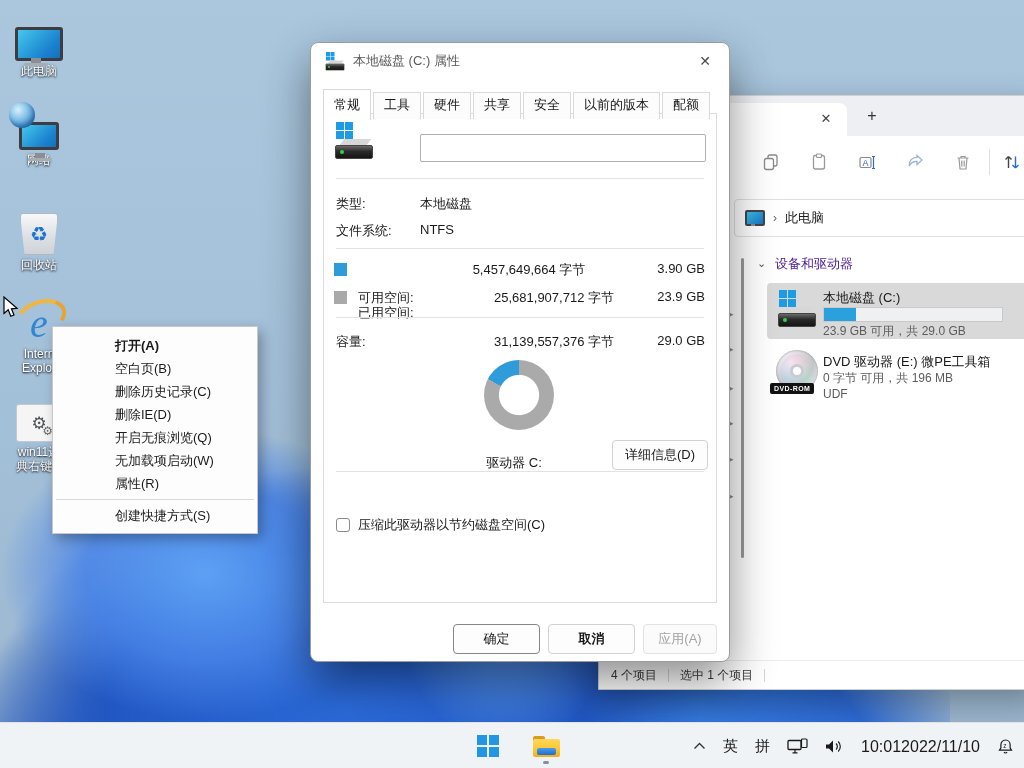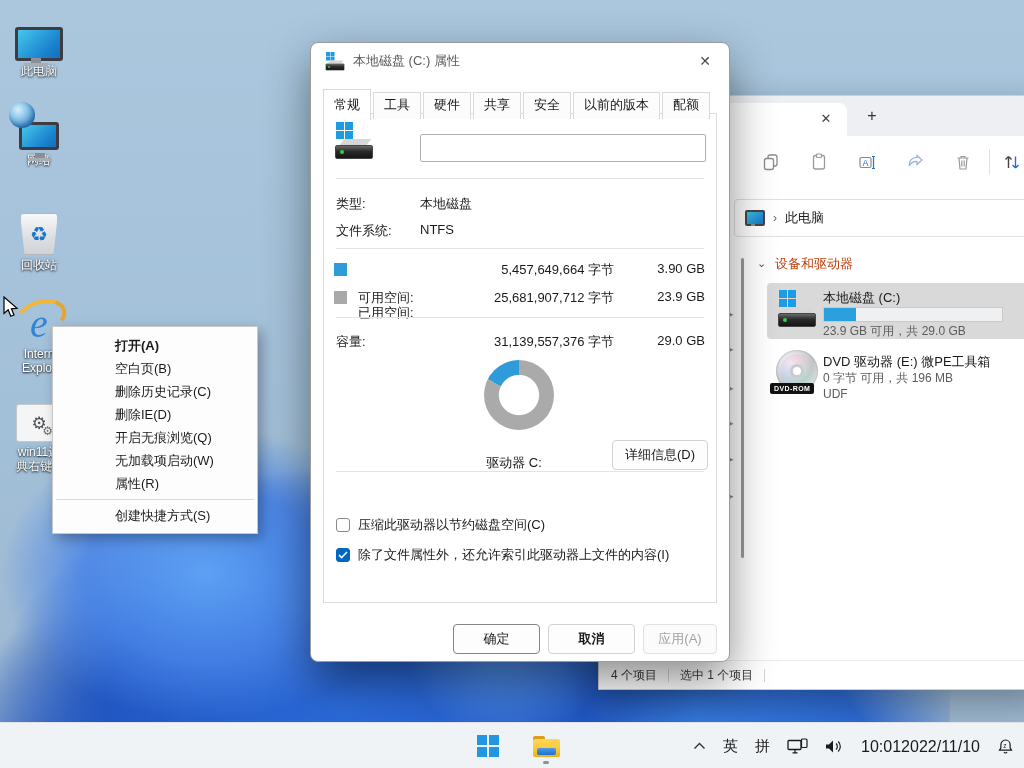--- a/index.html
+++ b/index.html
@@ -85,21 +85,21 @@
   .tsep{position:absolute;top:13px;width:1px;height:26px;background:#e0e0e0;}
   .addr{position:absolute;left:135px;top:103px;height:36px;right:10px;border:1px solid #e0e0e0;border-radius:4px;
         background:#fff;display:flex;align-items:center;padding-left:10px;gap:8px;font-size:13px;color:#1a1a1a;}
   .crumb-chev{color:#666;font-size:12px;}
   .minimon{width:16px;height:12px;border:2px solid #454549;border-radius:2px;
            background:linear-gradient(135deg,#3fc3ea,#1573c4);position:relative;}
   .minimon:after{content:"";position:absolute;left:4px;top:12px;width:4px;height:2px;background:#8a8f96;}
   .navchev{position:absolute;font-size:9px;color:#8a8a8a;}
   .navscroll{position:absolute;left:142px;top:162px;width:3px;height:300px;background:#999;border-radius:2px;}
   .grp-chev{position:absolute;left:158px;top:161px;font-size:11px;color:#555;}
-  .grp-hdr{position:absolute;left:176px;top:159px;font-size:13px;color:#c2410c;}
+  .grp-hdr{position:absolute;left:176px;top:159px;font-size:13px;color:#4c1d95;}
   .eitem{position:absolute;left:168px;width:268px;height:56px;border-radius:4px;}
   .eitem.selected{background:#d9d9d9;}
   .eitem .name{position:absolute;left:56px;top:6px;font-size:13px;color:#191919;white-space:nowrap;}
   .eitem .sub{position:absolute;left:56px;font-size:12px;color:#5c5c5c;white-space:nowrap;}
   .cbar{position:absolute;left:56px;top:24px;width:178px;height:13px;background:#eef0f1;border:1px solid #c9c9c9;}
   .cbar i{display:block;height:100%;background:#2aa0dd;}
   .statusbar{position:absolute;left:0;right:0;bottom:0;height:28px;background:#fff;border-top:1px solid #ececec;
              display:flex;align-items:center;gap:11px;padding-left:12px;font-size:12px;color:#3a3a3a;}
   .vdiv{width:1px;height:13px;background:#d5d5d5;}
 
@@ -356,49 +356,41 @@
       <div class="p-sep" style="top:64px;"></div>
 
       <span class="flabel" style="top:81px;">类型:</span>
       <span class="fvalue" style="top:81px;">本地磁盘</span>
       <span class="flabel" style="top:108px;">文件系统:</span>
       <span class="fvalue" style="top:108px;">NTFS</span>
       <div class="p-sep" style="top:134px;"></div>
 
       <span class="swatch" style="top:149px;background:#2f9bd8;"></span>
       <span class="ulabel" style="top:147px;margin-top:43px;">已用空间:</span>
-      <span class="ubytes" style="top:147px;">5,457,649,664 字节</span>
+      <span class="ubytes" style="top:147px;text-align:center;">5,457,649,664 字节</span>
       <span class="usize" style="top:147px;">3.90 GB</span>
 
       <span class="swatch" style="top:177px;background:#a9a9a9;"></span>
       <span class="ulabel" style="top:175px;">可用空间:</span>
       <span class="ubytes" style="top:175px;">25,681,907,712 字节</span>
       <span class="usize" style="top:175px;">23.9 GB</span>
       <div class="p-sep" style="top:203px;"></div>
 
       <span class="flabel" style="top:219px;">容量:</span>
       <span class="ubytes" style="top:219px;">31,139,557,376 字节</span>
       <span class="usize" style="top:219px;">29.0 GB</span>
 
       <div class="donut" style="--deg: 63deg;"></div>
       <div class="drive-c">驱动器 C:</div>
       <div class="btn" style="left:288px;top:326px;width:94px;">详细信息(D)</div>
       <div class="p-sep" style="top:357px;"></div>
 
       <div class="cbrow" style="top:402px;">
         <span class="cb"></span>
         <span class="cblabel">压缩此驱动器以节约磁盘空间(C)</span>
-      </div>
-      <div class="cbrow" style="top:432px;">
-        <span class="cb checked">
-          <svg width="10" height="8">
-              <path d="M1 4 l2.6 2.6 L9 1" stroke="#fff" stroke-width="1.6" fill="none"></path>
-            </svg>
-        </span>
-        <span class="cblabel">除了文件属性外，还允许索引此驱动器上文件的内容(I)</span>
       </div>
     </div>
     <div class="btn default" style="left:142px;top:581px;width:85px;">确定</div>
     <div class="btn" style="left:237px;top:581px;width:85px;font-weight:bold;">取消</div>
     <div class="btn disabled" style="left:332px;top:581px;width:72px;">应用(A)</div>
   </div>
 
   <div id="taskbar" class="abs">
     <div class="tb-center">
       <div class="tbtn">

